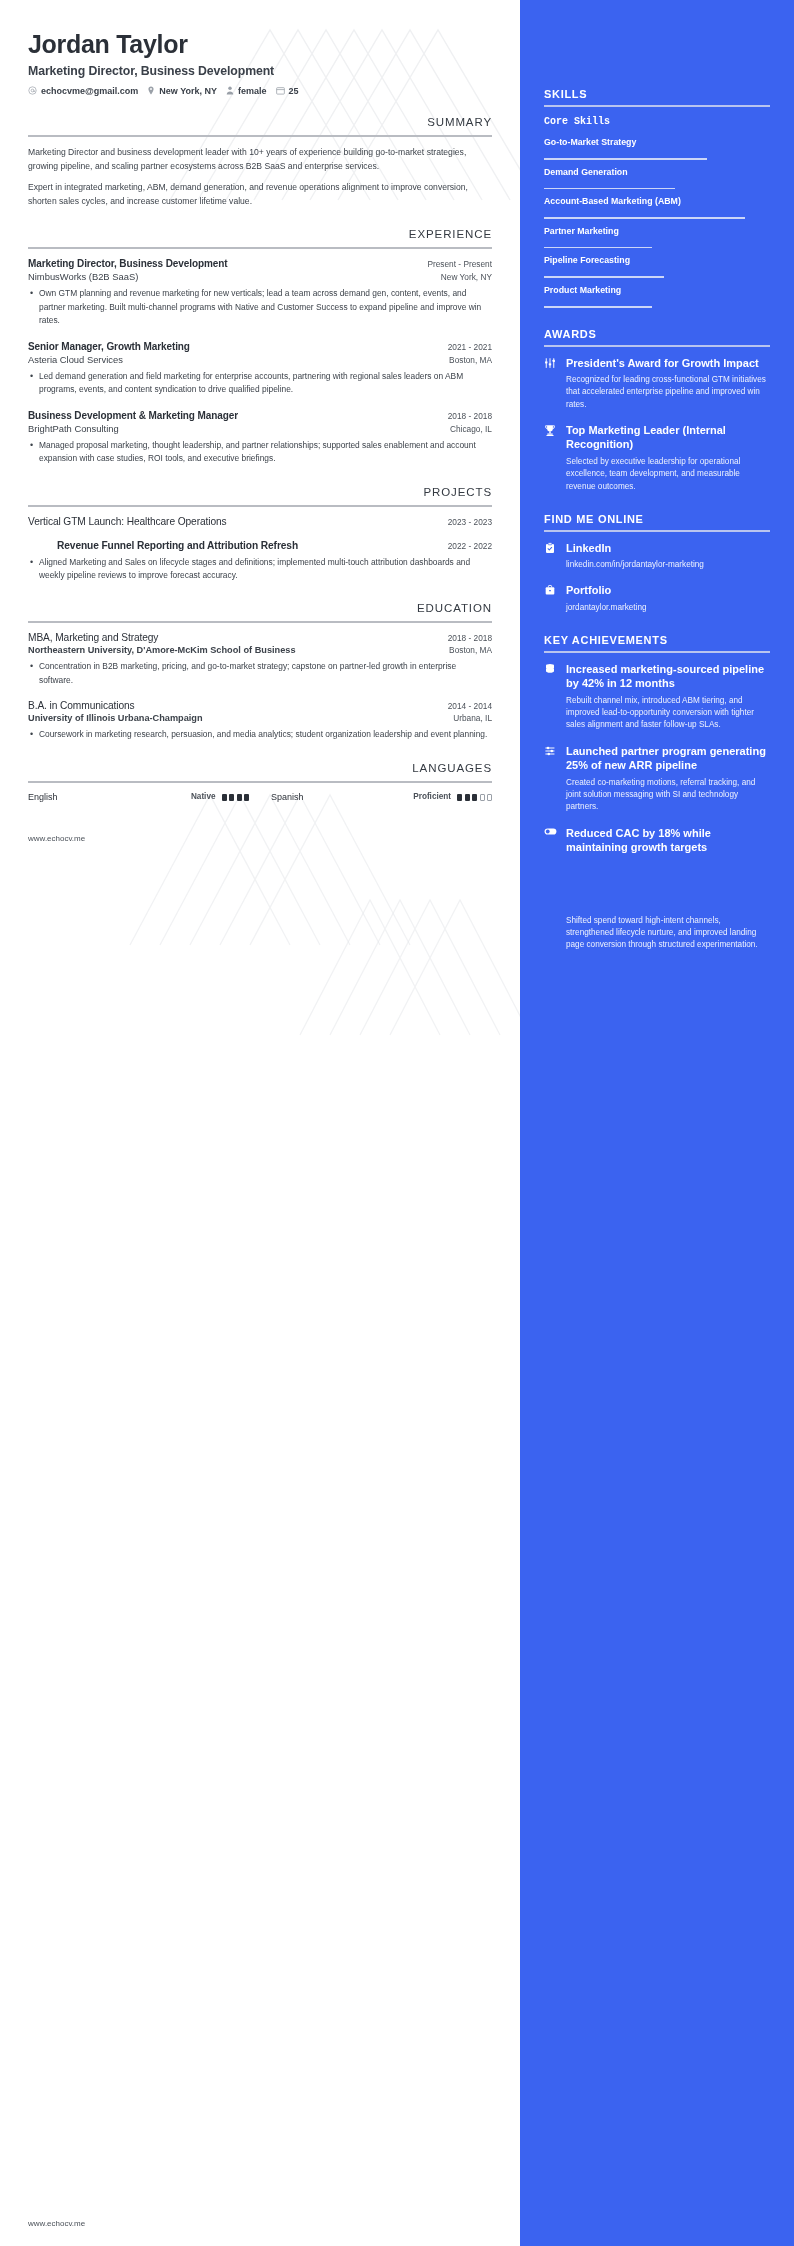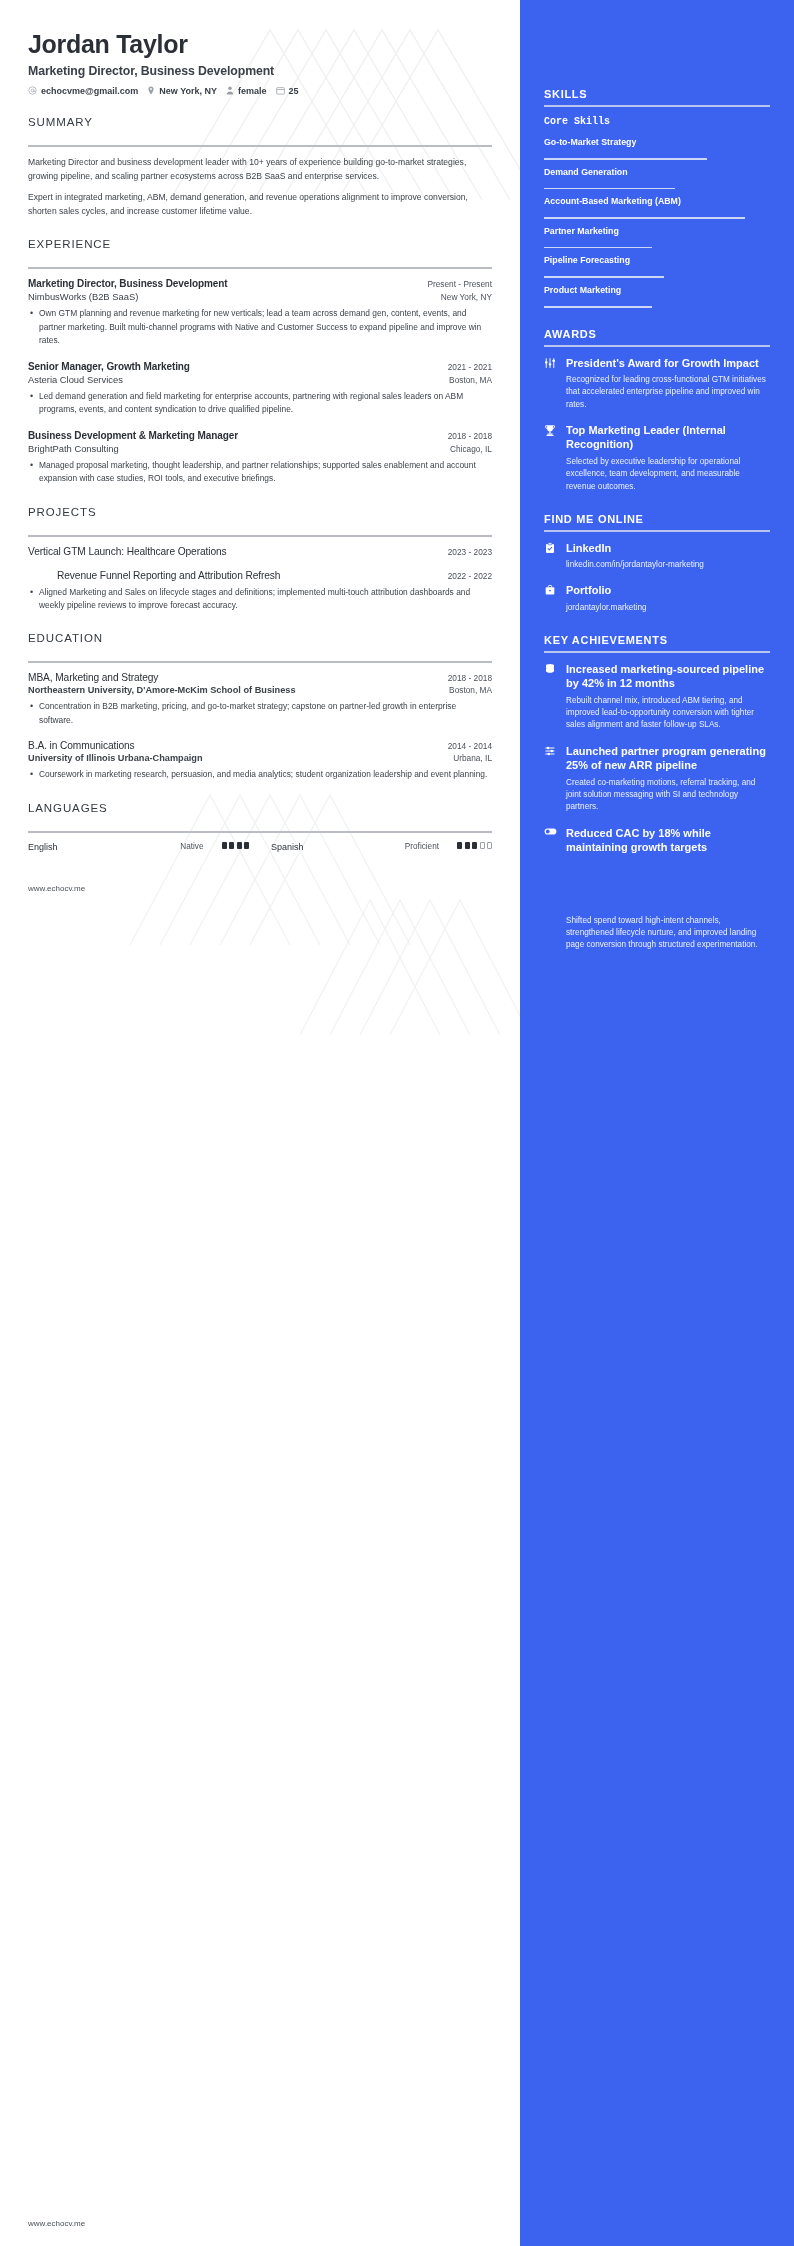--- a/index.html
+++ b/index.html
@@ -64,21 +64,22 @@
   }
   .contact-item { display: flex; align-items: center; gap: 4px; }
   .contact-item svg { display: block; }
 
   .section { margin-top: 20px; }
   .section-title {
     font-size: 11.5px;
     font-weight: 400;
     letter-spacing: .9px;
     color: #343a42;
-    padding-bottom: 17px;
+    padding-bottom: 7px;
+    text-align: right;
   }
   .section-rule {
     height: 2px;
     background: #b9bcc2;
     width: 100%;
     margin-bottom: 9px;
   }
   .summary-p {
     font-size: 8.6px;
     line-height: 1.62;
@@ -143,21 +144,21 @@
     row-gap: 9px;
     margin-top: 2px;
   }
   .lang-item {
     display: flex;
     align-items: center;
     justify-content: space-between;
     gap: 6px;
   }
   .lang-name { font-size: 9px; color: #2b3038; }
-  .lang-right { display: flex; align-items: flex-start; gap: 18px; }
+  .lang-right { display: flex; align-items: flex-end; gap: 6px; font-weight: bold; }
   .lang-level { font-size: 8.2px; color: #4b5159; }
   .dots { display: flex; gap: 2.5px; }
   .dot {
     width: 5px; height: 7px;
     background: #2b3038;
     border-radius: 1px;
   }
   .dot.off { background: #ffffff; border: 1px solid #9aa0a8; }
 
   .footer-url {
@@ -392,21 +393,21 @@
 
       <div class="entry">
         <div class="entry-head">
           <span class="entry-title" style="font-weight:400;font-size:10.2px;">Vertical GTM Launch: Healthcare Operations</span>
           <span class="entry-dates">2023  -  2023</span>
         </div>
       </div>
 
       <div class="entry">
         <div class="entry-head">
-          <span class="entry-title" style="font-weight:400;font-size:10.2px;padding-left:29px;">Revenue Funnel Reporting and Attribution Refresh</span>
+          <span class="entry-title" style="font-weight:700;font-size:10.2px;padding-left:29px;">Revenue Funnel Reporting and Attribution Refresh</span>
           <span class="entry-dates">2022  -  2022</span>
         </div>
         <ul class="bullets">
           <li>Aligned Marketing and Sales on lifecycle stages and definitions; implemented multi-touch attribution dashboards and weekly pipeline reviews to improve forecast accuracy.</li>
         </ul>
       </div>
     </div>
 
     <div class="section">
       <div class="section-title">EDUCATION</div>

